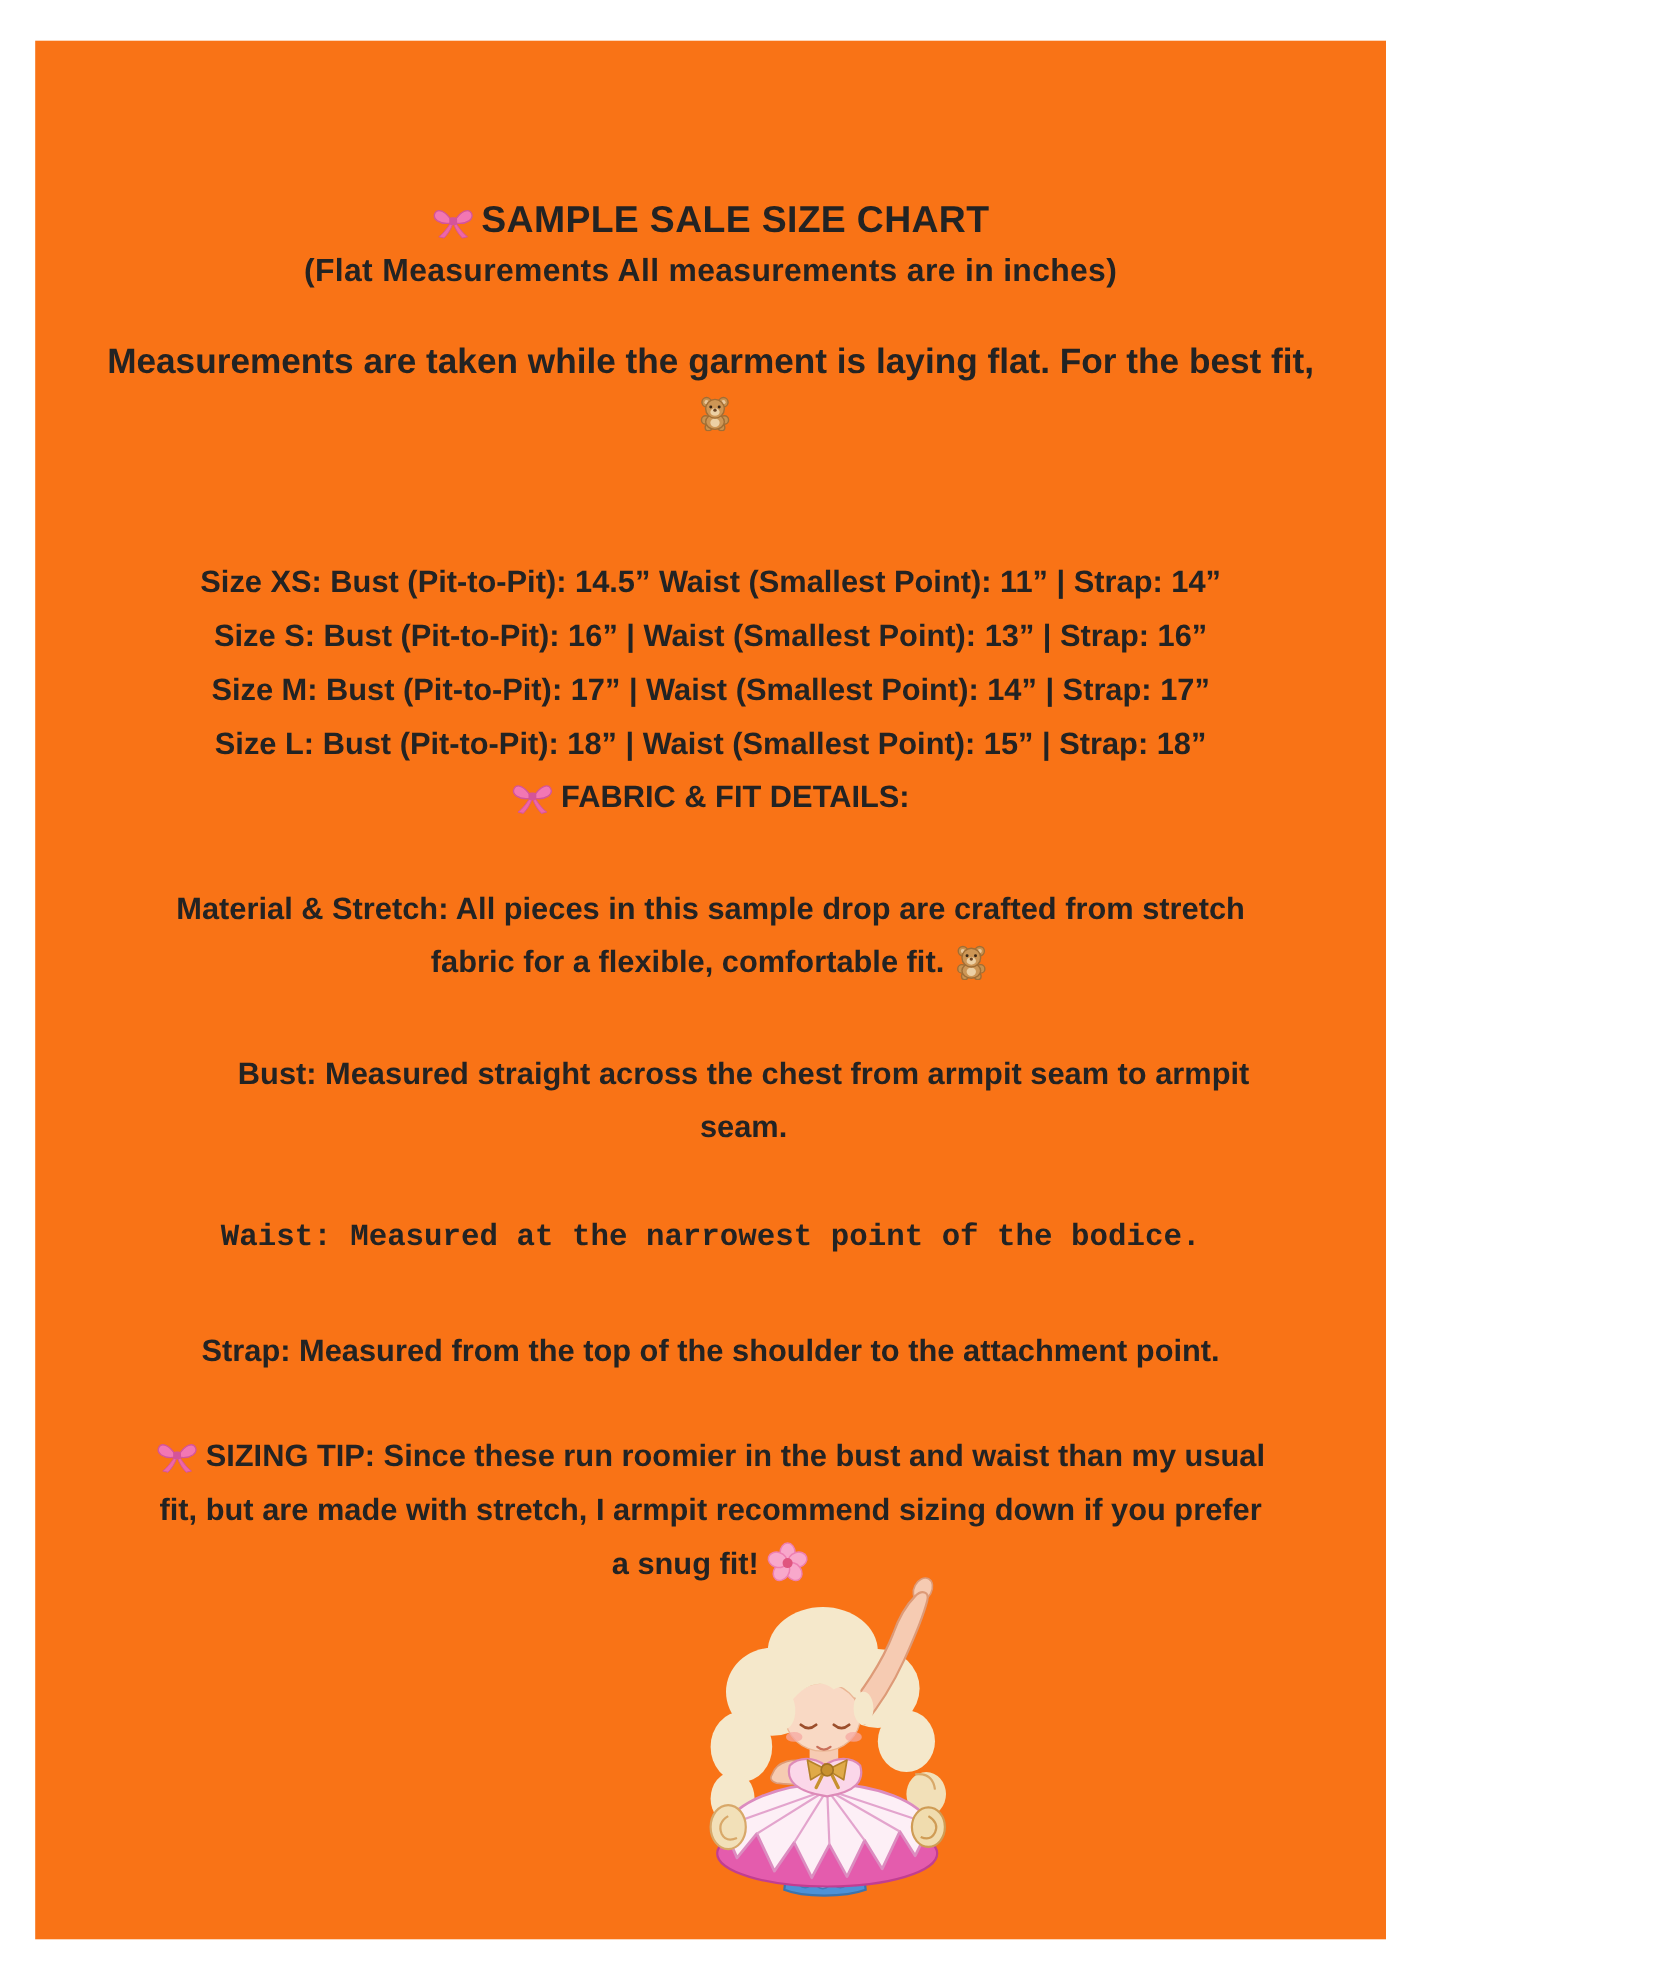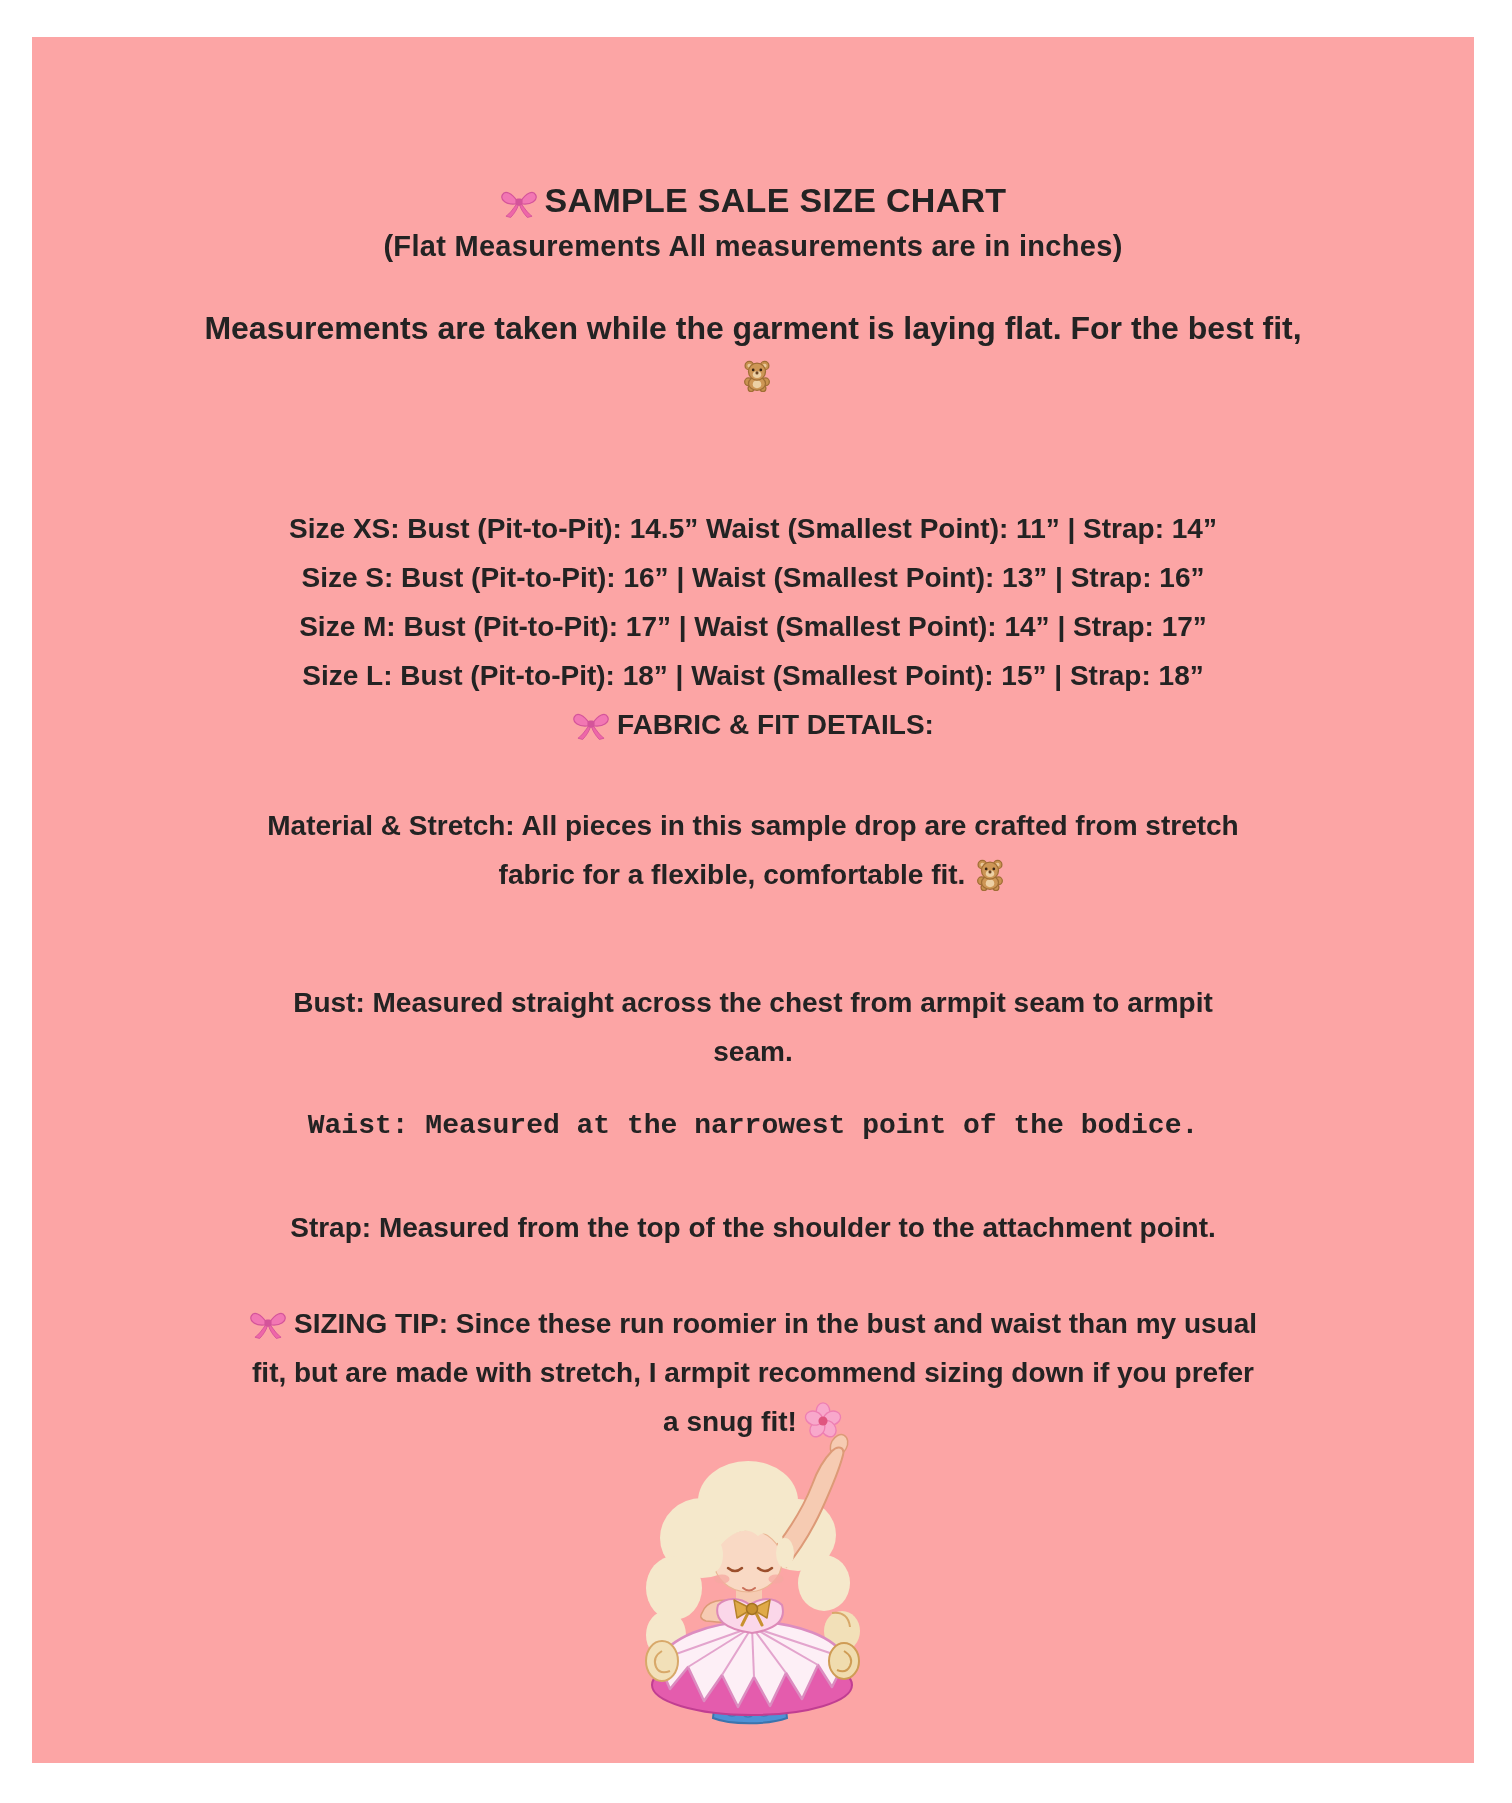--- a/index.html
+++ b/index.html
@@ -7,22 +7,22 @@
     width:1512px;height:1803px;
     background:#ffffff;
     font-family:"Liberation Sans", sans-serif;
     font-weight:600;
     color:#232323;
     position:relative;
     overflow:hidden;
   }
   .panel{
     position:absolute;left:32px;top:37px;
-    width:1442px;height:1726px;
-    background:#fca5a5;
+    width:1228px;height:1726px;
+    background:#f97316;
   }
   .block{
     position:absolute;left:0;width:100%;
     text-align:center;
   }
   .row{
     font-size:28px;line-height:49px;white-space:nowrap;
   }
   .row46{
     font-size:32px;line-height:46px;white-space:nowrap;
@@ -112,21 +112,21 @@
         <ellipse cx="20" cy="31" rx="5" ry="4.5" fill="#ecd0a4"></ellipse>
         <circle cx="20" cy="16" r="10" fill="#cd9655" stroke="#a06e35" stroke-width="1.5"></circle>
         <ellipse cx="20" cy="19.5" rx="5" ry="4" fill="#ecd0a4"></ellipse>
         <circle cx="20" cy="17.5" r="1.8" fill="#6b4423"></circle>
         <circle cx="15.5" cy="14" r="1.6" fill="#3a2614"></circle>
         <circle cx="24.5" cy="14" r="1.6" fill="#3a2614"></circle>
       </svg>
     </div>
   </div>
 
-  <div class="block" style="top:941px;">
+  <div class="block" style="top:914px;padding-left:30px;">
     <div class="row">Bust: Measured straight across the chest from armpit seam to armpit</div>
     <div class="row">seam.</div>
   </div>
 
   <div class="block" style="top:1064px;font-family:Liberation Mono, monospace;">
     <div class="row">Waist: Measured at the narrowest point of the bodice.</div>
   </div>
 
   <div class="block" style="top:1166px;">
     <div class="row">Strap: Measured from the top of the shoulder to the attachment point.</div>

